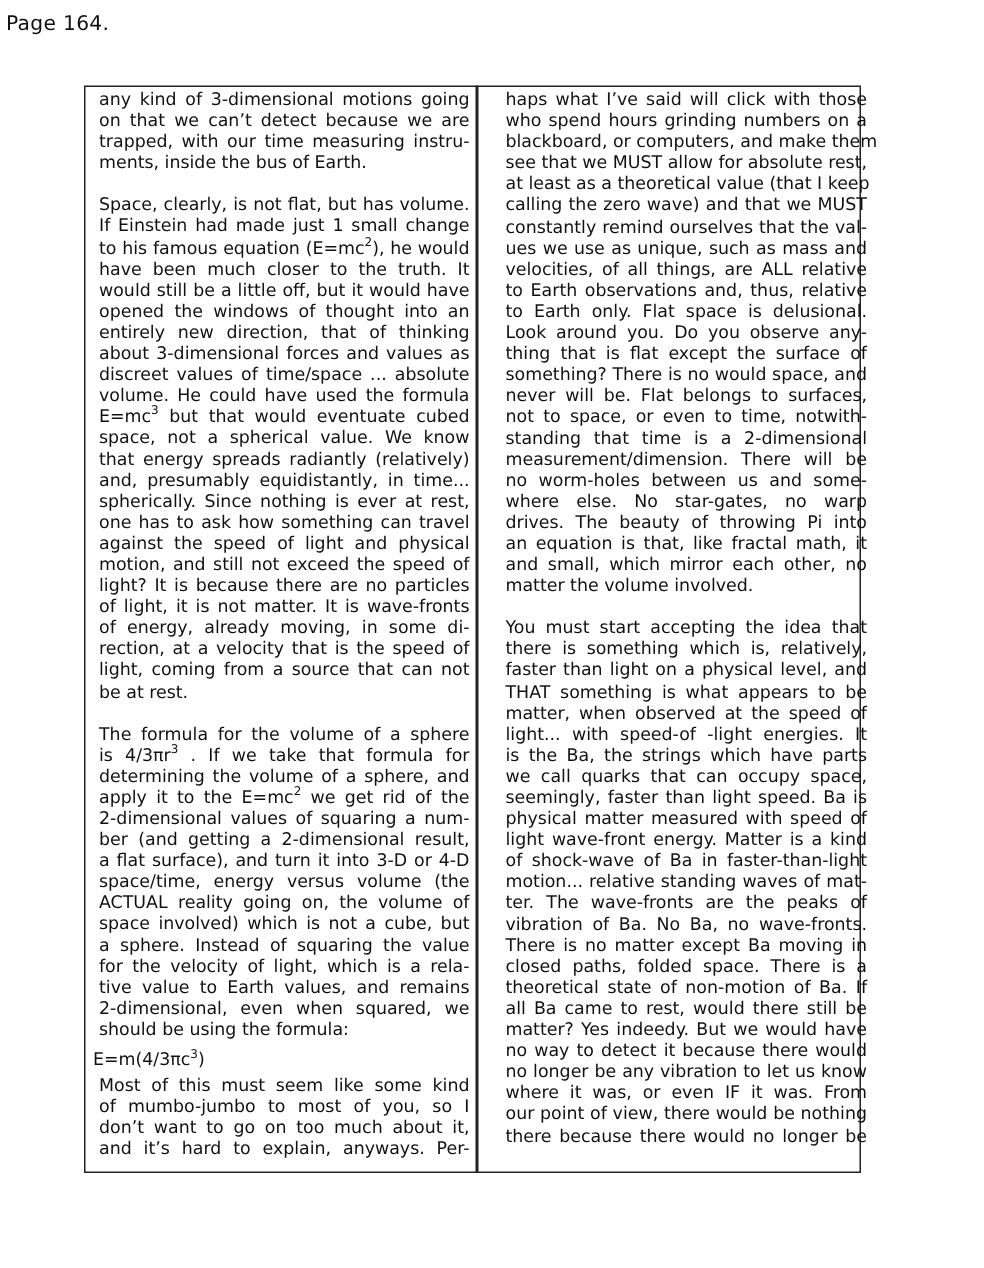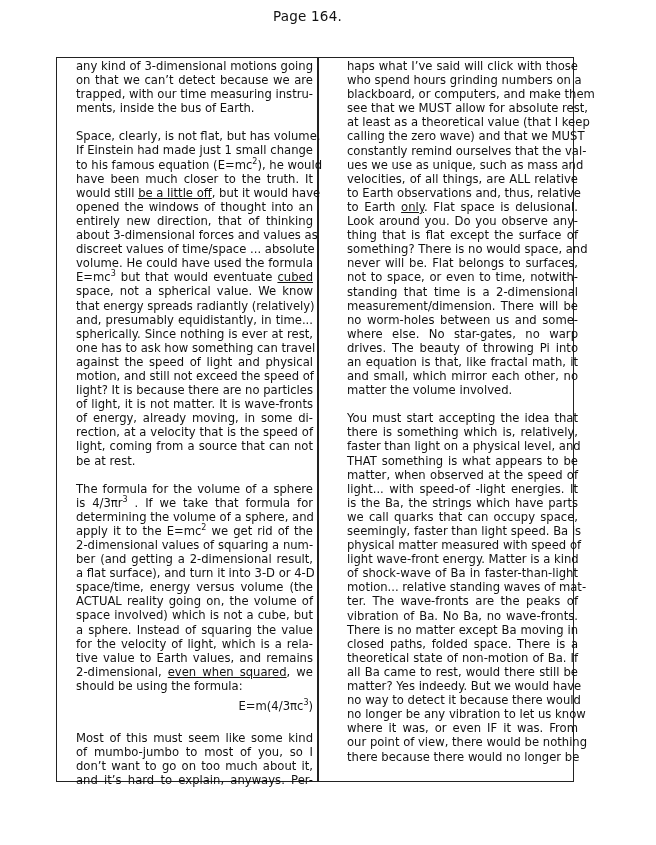--- a/index.html
+++ b/index.html
@@ -1,33 +1,33 @@
 <!DOCTYPE html>
 <html><head>
 <meta charset="utf-8">
 <style>
   html, body { margin: 0; padding: 0; background: #ffffff; }
   body { width: 656px; height: 845px; position: relative; overflow: hidden;
          font-family: "DejaVu Sans", sans-serif; color: #111; }
-  .page-title { position: absolute; top: 8px; left: 16px; width: 583px; text-align: center;
+  .page-title { position: absolute; top: 8px; left: 4px; width: 583px; text-align: left;
                 font-size: 13.5px; letter-spacing: 0.2px; }
   .frame { position: absolute; left: 56px; top: 57px; width: 518px; height: 725px;
            border: 1.5px solid #222; box-sizing: border-box; }
   .divider { position: absolute; left: 317px; top: 57px; width: 1.5px; height: 725px; background: #222; }
   .col { position: absolute; top: 59px; font-size: 11.6px; line-height: 14.1px;
          text-align: justify; hyphens: manual; }
   .col-left { left: 62px; width: 251px; }
   .col-right { left: 333px; width: 245px; }
-  .para { margin: 0 0 14px 14px; }
+  .para { margin: 0 0 14px 4px; }
   .line { display: block; text-align: justify; text-align-last: justify; white-space: nowrap; }
   .line.last { text-align-last: left; }
-  .u { text-decoration: underline; }
+  .u { }
   .b { font-weight: normal; }
   sup { font-size: 8px; line-height: 0; vertical-align: super; }
-  .formula { text-align: right; margin: 2px 0 18px 0; }
+  .formula { text-align: left; margin: 2px 0 3px 0; }
 </style>
 </head>
 <body>
 
 <div class="page-title">Page 164.</div>
 <div class="frame"></div>
 <div class="divider"></div>
 
 <div class="col col-left">
   <div class="para" id="lp1">

